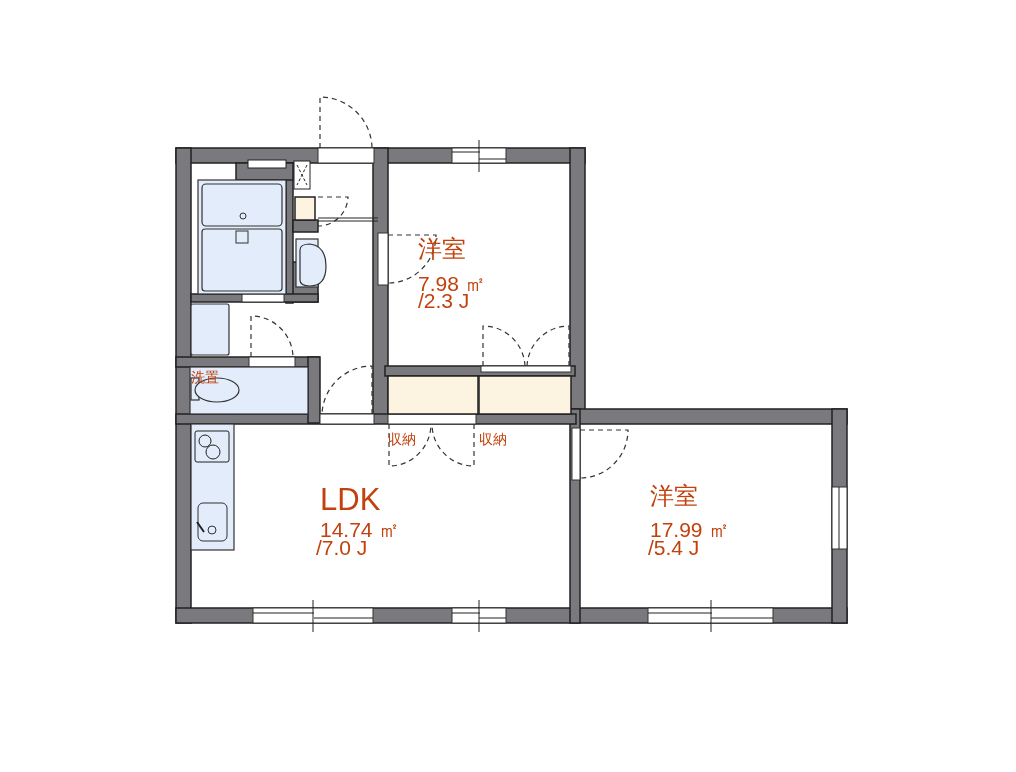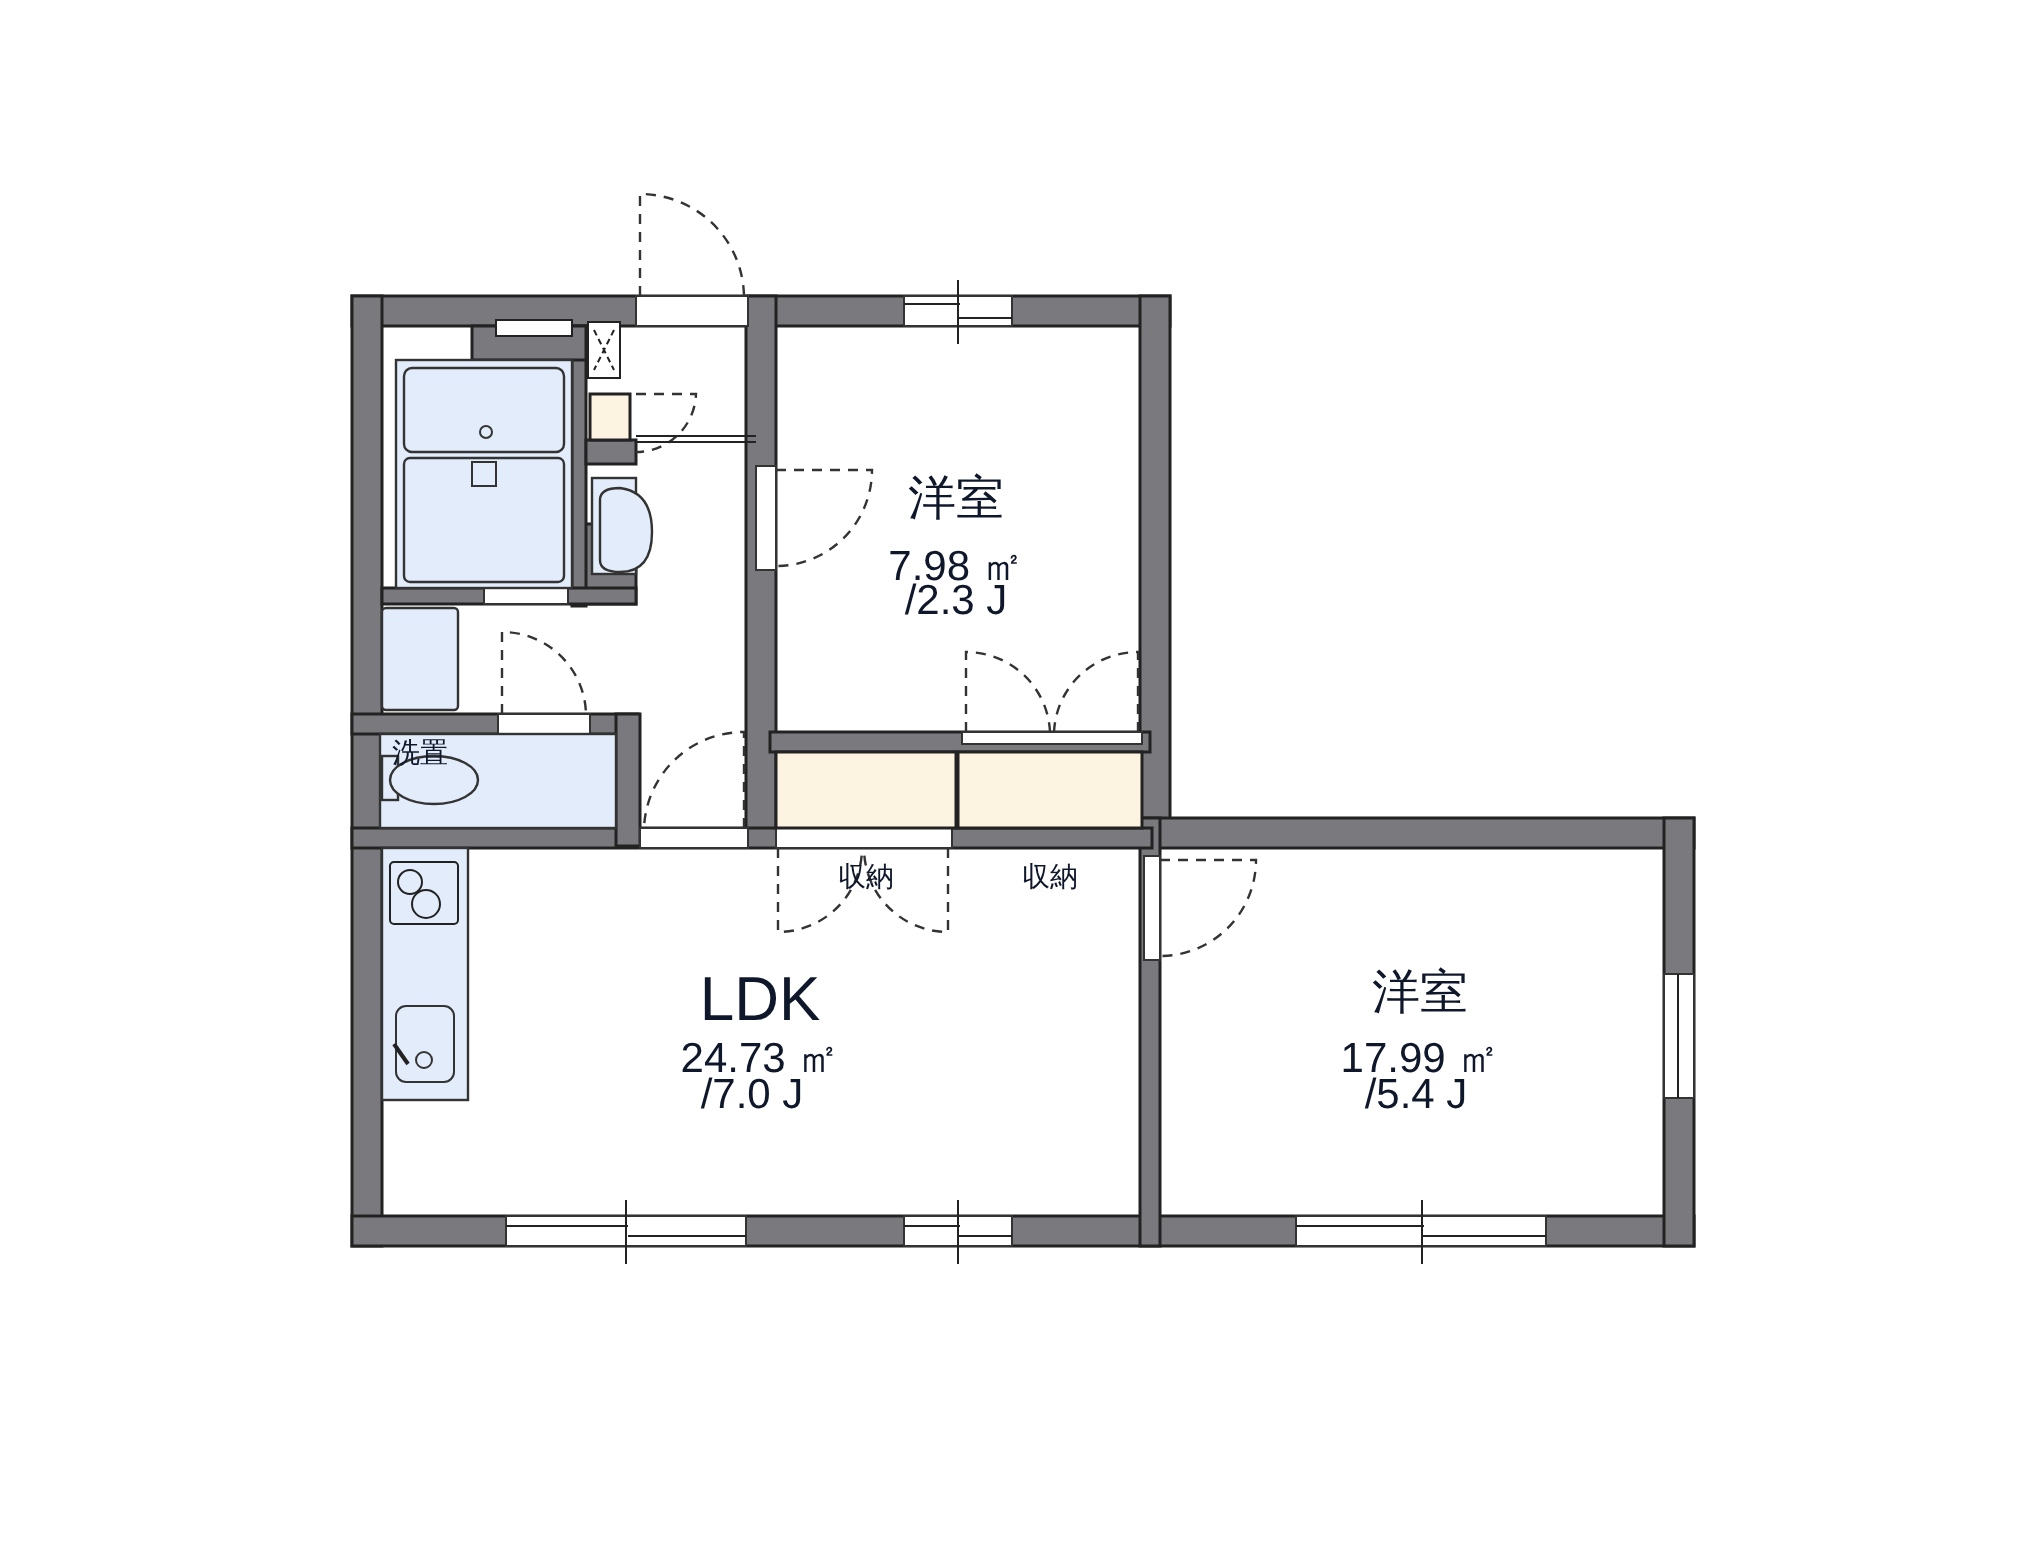--- a/index.html
+++ b/index.html
@@ -1,19 +1,19 @@
 <!DOCTYPE html>
 <html><head>
   <meta charset="utf-8">
   <style>
     html, body { margin: 0; padding: 0; background: #ffffff; }
     body { width: 1016px; height: 772px; position: relative; overflow: hidden;
            font-family: "DejaVu Sans", sans-serif; }
     svg { position: absolute; left: 0; top: 0; }
-    .lbl { position: absolute; text-align: center; color: #0f172a; line-height: 1.05; white-space: nowrap; }
+    .lbl { position: absolute; color: #c2410c; line-height: 1.05; white-space: nowrap; }
     .room-name { font-size: 24px; }
     .room-name-big { font-size: 31px; font-family: "Liberation Sans", sans-serif; }
     .room-area { font-size: 21px; font-family: "Liberation Sans", sans-serif; }
     .small-lbl { font-size: 14px; margin-top: 46px; }
   </style>
 </head>
 <body>
 
 <svg width="1016" height="772" viewBox="0 0 1016 772">
   <defs>
@@ -179,21 +179,21 @@
 <div class="lbl small-lbl" style="left:479px; top:386px; width:92px;">収納</div>
 
 <div>
   <div class="lbl room-name" style="left:418px; top:237px; width:120px;">洋室</div>
   <div class="lbl room-area" style="left:418px; top:273px; width:120px;">7.98 ㎡</div>
   <div class="lbl room-area" style="left:418px; top:290px; width:120px;">/2.3 J</div>
 </div>
 
 <div>
   <div class="lbl room-name-big" style="left:320px; top:484px; width:120px;">LDK</div>
-  <div class="lbl room-area" style="left:320px; top:519px; width:120px;">24.73 ㎡</div>
+  <div class="lbl room-area" style="left:320px; top:519px; width:120px;">14.74 ㎡</div>
   <div class="lbl room-area" style="left:316px; top:537px; width:120px;">/7.0 J</div>
 </div>
 
 <div>
   <div class="lbl room-name" style="left:650px; top:484px; width:120px;">洋室</div>
   <div class="lbl room-area" style="left:650px; top:519px; width:120px;">17.99 ㎡</div>
   <div class="lbl room-area" style="left:648px; top:537px; width:120px;">/5.4 J</div>
 </div>
 
 </body></html>

